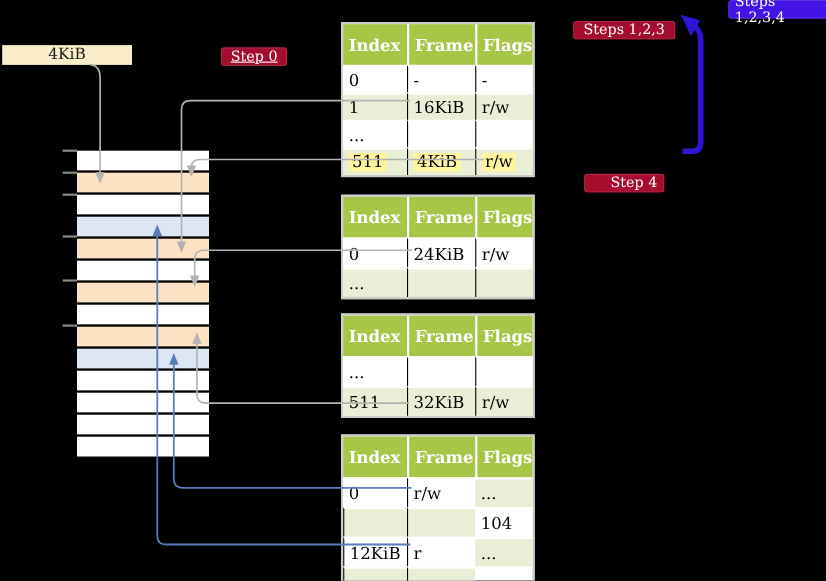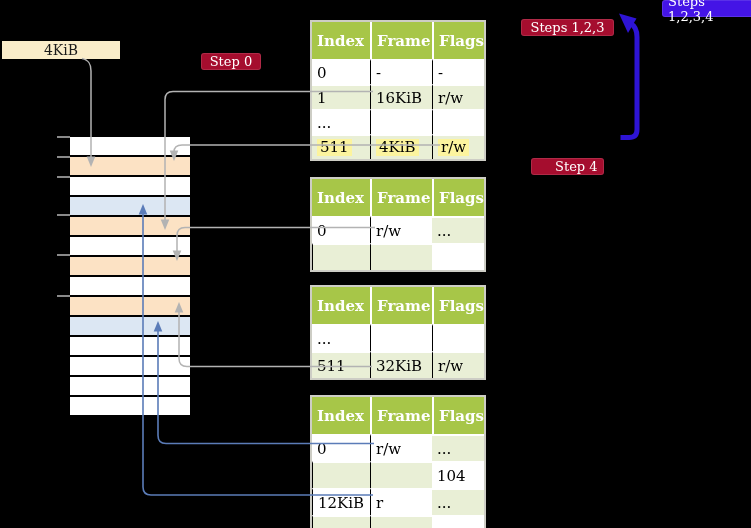--- a/index.html
+++ b/index.html
@@ -55,21 +55,21 @@
 </style>
 </head>
 <body>
 
 <div class="stage">
 
   <div class="labelbox">
     <span>4KiB</span>
   </div>
 
-  <div class="badge red" style="left:189px;top:53px;min-width:60px;">
+  <div class="badge red" style="left:189px;top:43px;min-width:60px;text-decoration:underline;">
     <span>Step 0</span>
   </div>
   <div class="badge red" style="left:509px;top:19px;min-width:93px;">
     <span>Steps 1,2,3</span>
   </div>
   <div class="badge blue" style="left:650px;top:0;min-width:98px;">
     <span>Steps 1,2,3,4</span>
   </div>
   <div class="badge red" style="left:519px;top:158px;min-width:61px;padding-left:24px;">
     <span>Step 4</span>
@@ -121,20 +121,21 @@
     <div class="cell td shade">
         <span class="hl">r/w</span>
       </div>
   </div>
 
   <div class="ptable" style="top:177px;">
     <div class="cell th c1">Index</div>
     <div class="cell th">Frame</div>
     <div class="cell th">Flags</div>
     <div class="cell td c1">0</div>
+    <div class="cell td">24KiB</div>
     <div class="cell td">r/w</div>
     <div class="cell td c1 shade">...</div>
     <div class="cell td shade"></div>
     <div class="cell td shade"></div>
   </div>
 
   <div class="ptable" style="top:285px;">
     <div class="cell th c1">Index</div>
     <div class="cell th">Frame</div>
     <div class="cell th">Flags</div>

